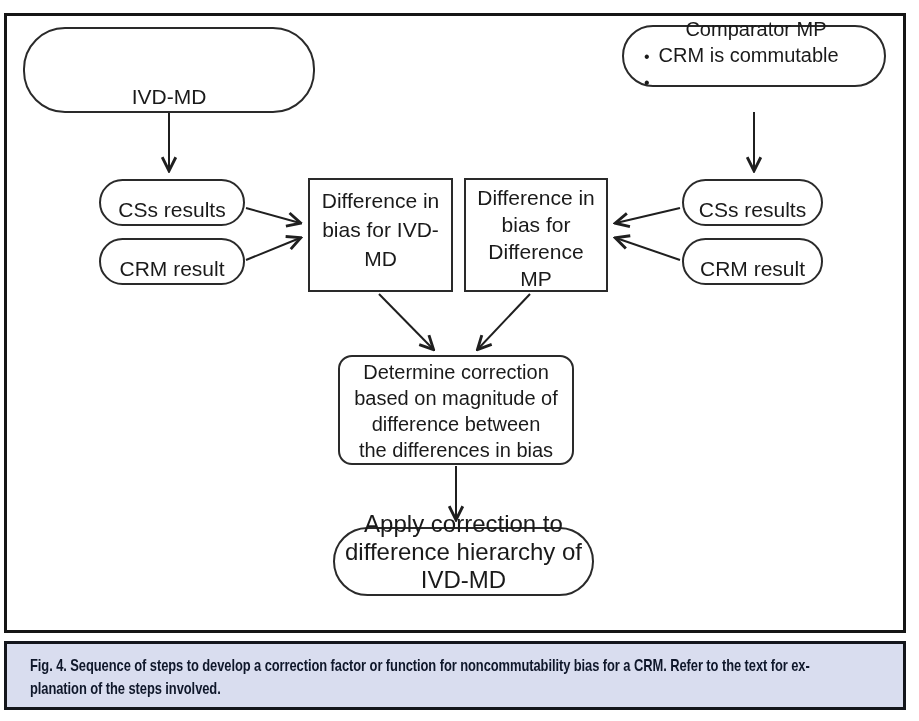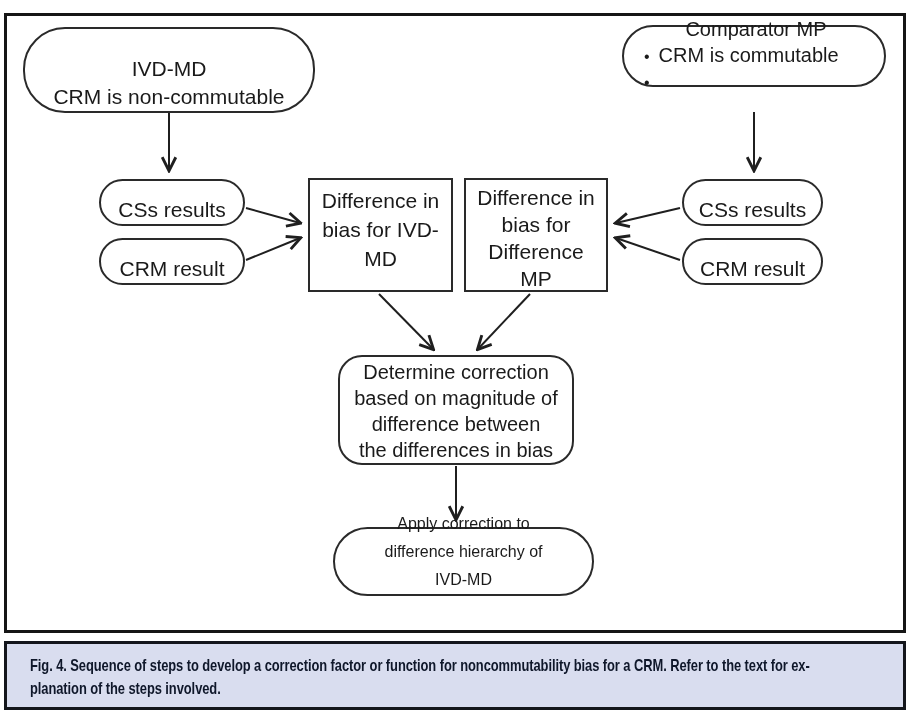--- a/index.html
+++ b/index.html
@@ -51,24 +51,24 @@
   .pill-l-css { left: 99px;  top: 179px; width: 146px; height: 47px; }
   .pill-l-crm { left: 99px;  top: 238px; width: 146px; height: 47px; }
   .pill-r-css { left: 682px; top: 179px; width: 141px; height: 47px; }
   .pill-r-crm { left: 682px; top: 238px; width: 141px; height: 47px; }
 
   .rect-diff-l { left: 308px; top: 178px; width: 145px; height: 114px; border-radius: 0;
                  justify-content: flex-start; padding-top: 6px; font-size: 21px; line-height: 29px; }
   .rect-diff-r { left: 464px; top: 178px; width: 144px; height: 114px; border-radius: 0;
                  justify-content: flex-start; padding-top: 4px; font-size: 21px; line-height: 27px; }
 
-  .node-determine { left: 338px; top: 355px; width: 236px; height: 110px; border-radius: 24px;
+  .node-determine { left: 338px; top: 355px; width: 236px; height: 110px; border-radius: 14px;
                     font-size: 20px; line-height: 26px; }
   .node-apply     { left: 333px; top: 527px; width: 261px; height: 69px; border-radius: 46px;
-                    font-size: 16px; line-height: 28px; }
+                    font-size: 24px; line-height: 28px; }
 
   .arrows {
     position: absolute;
     left: 0; top: 0;
     width: 919px;
     height: 721px;
     pointer-events: none;
   }
 
   .caption-band {
@@ -94,21 +94,20 @@
   }
   .caption-label { font-weight: bold; }
 </style>
 </head>
 <body>
 
 <div class="figure-box"></div>
 
 <div class="node node-ivd-md">
   <div class="ln">IVD-MD</div>
-  <div class="ln">CRM is non-commutable</div>
 </div>
 
 <div class="node node-comparator">
   <div class="title">Comparator MP</div>
   <div class="bullet-row">
     <span class="bullet-glyph">•</span>
     <span class="ln">CRM is commutable</span>
   </div>
   <div class="bullet-row">
     <span class="bullet-glyph">•</span>

